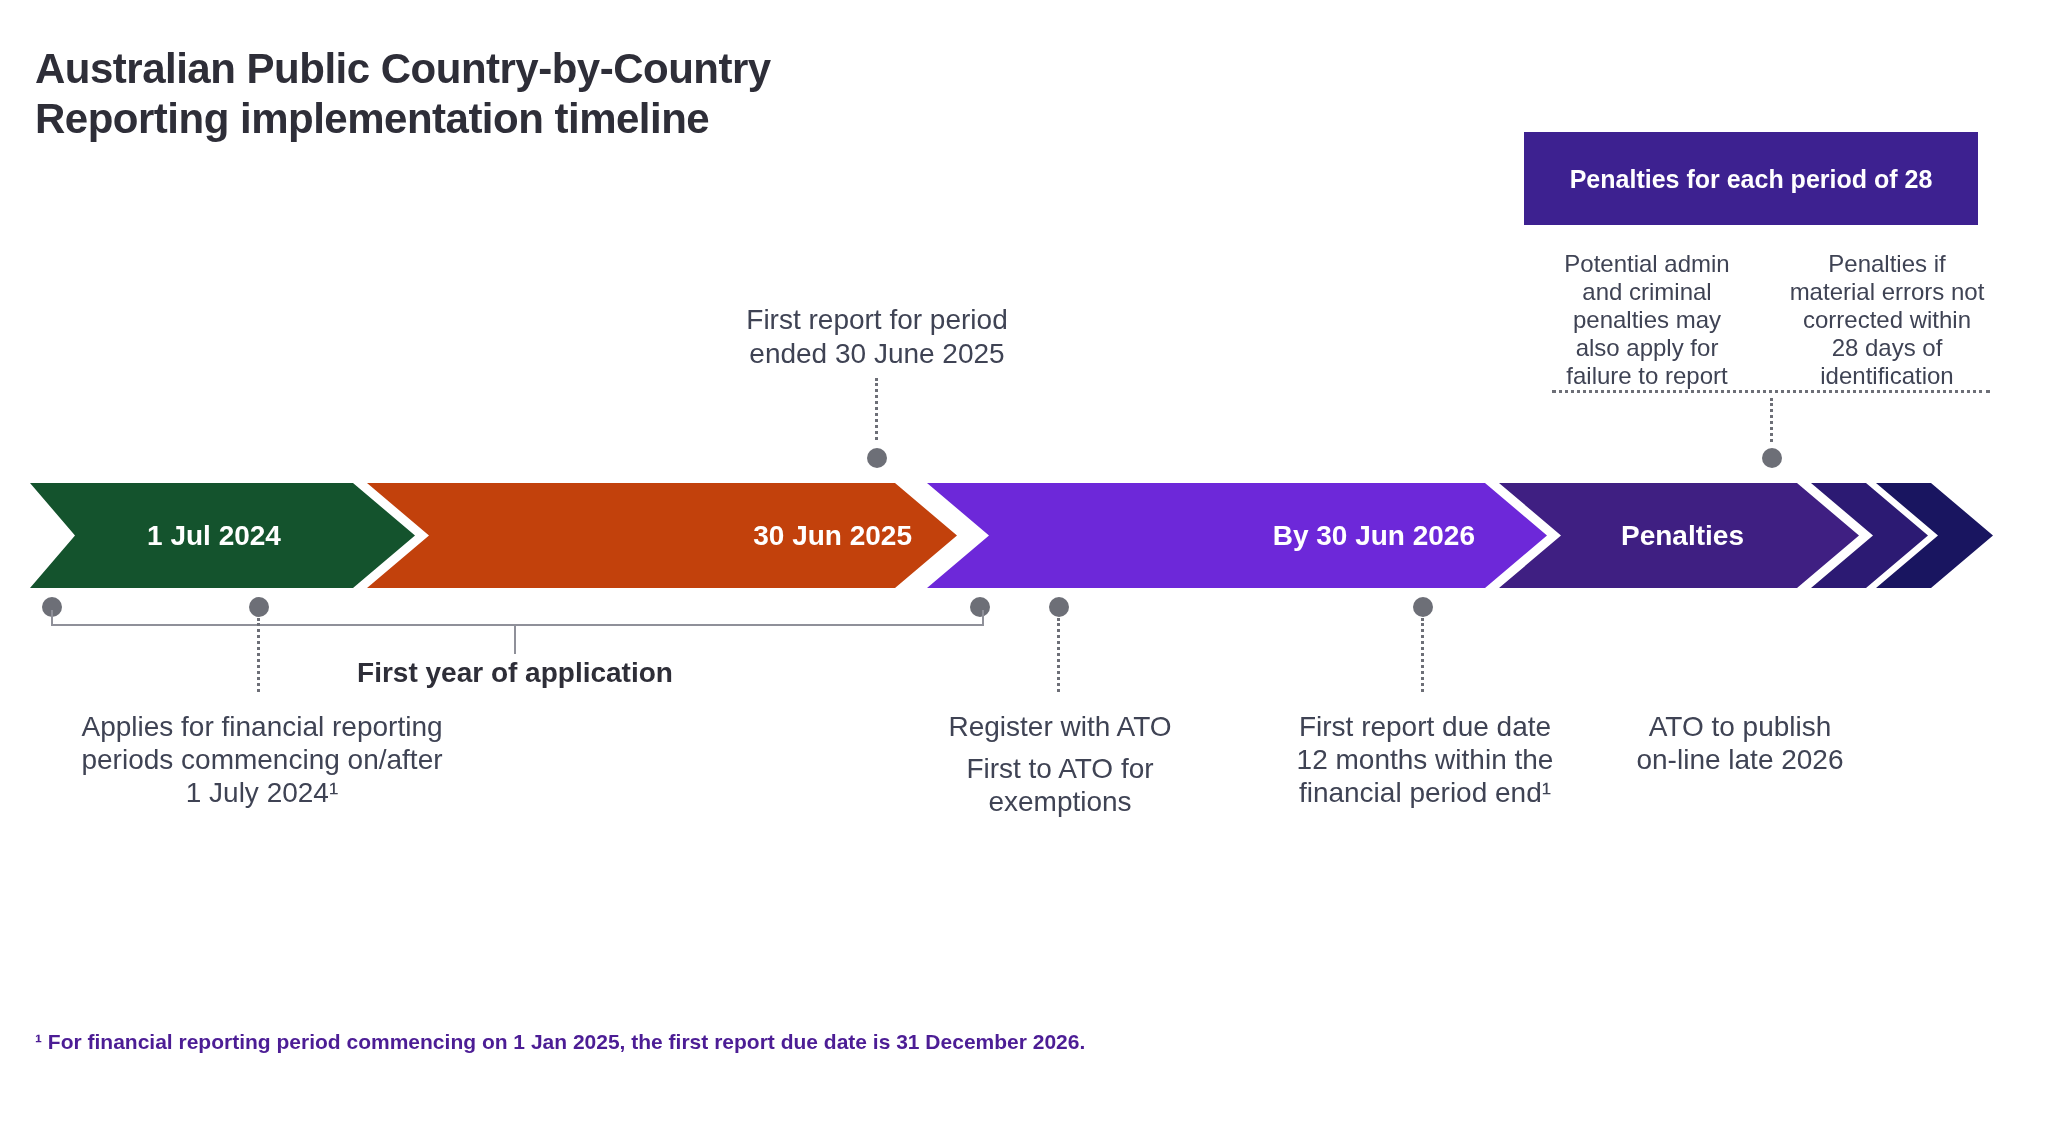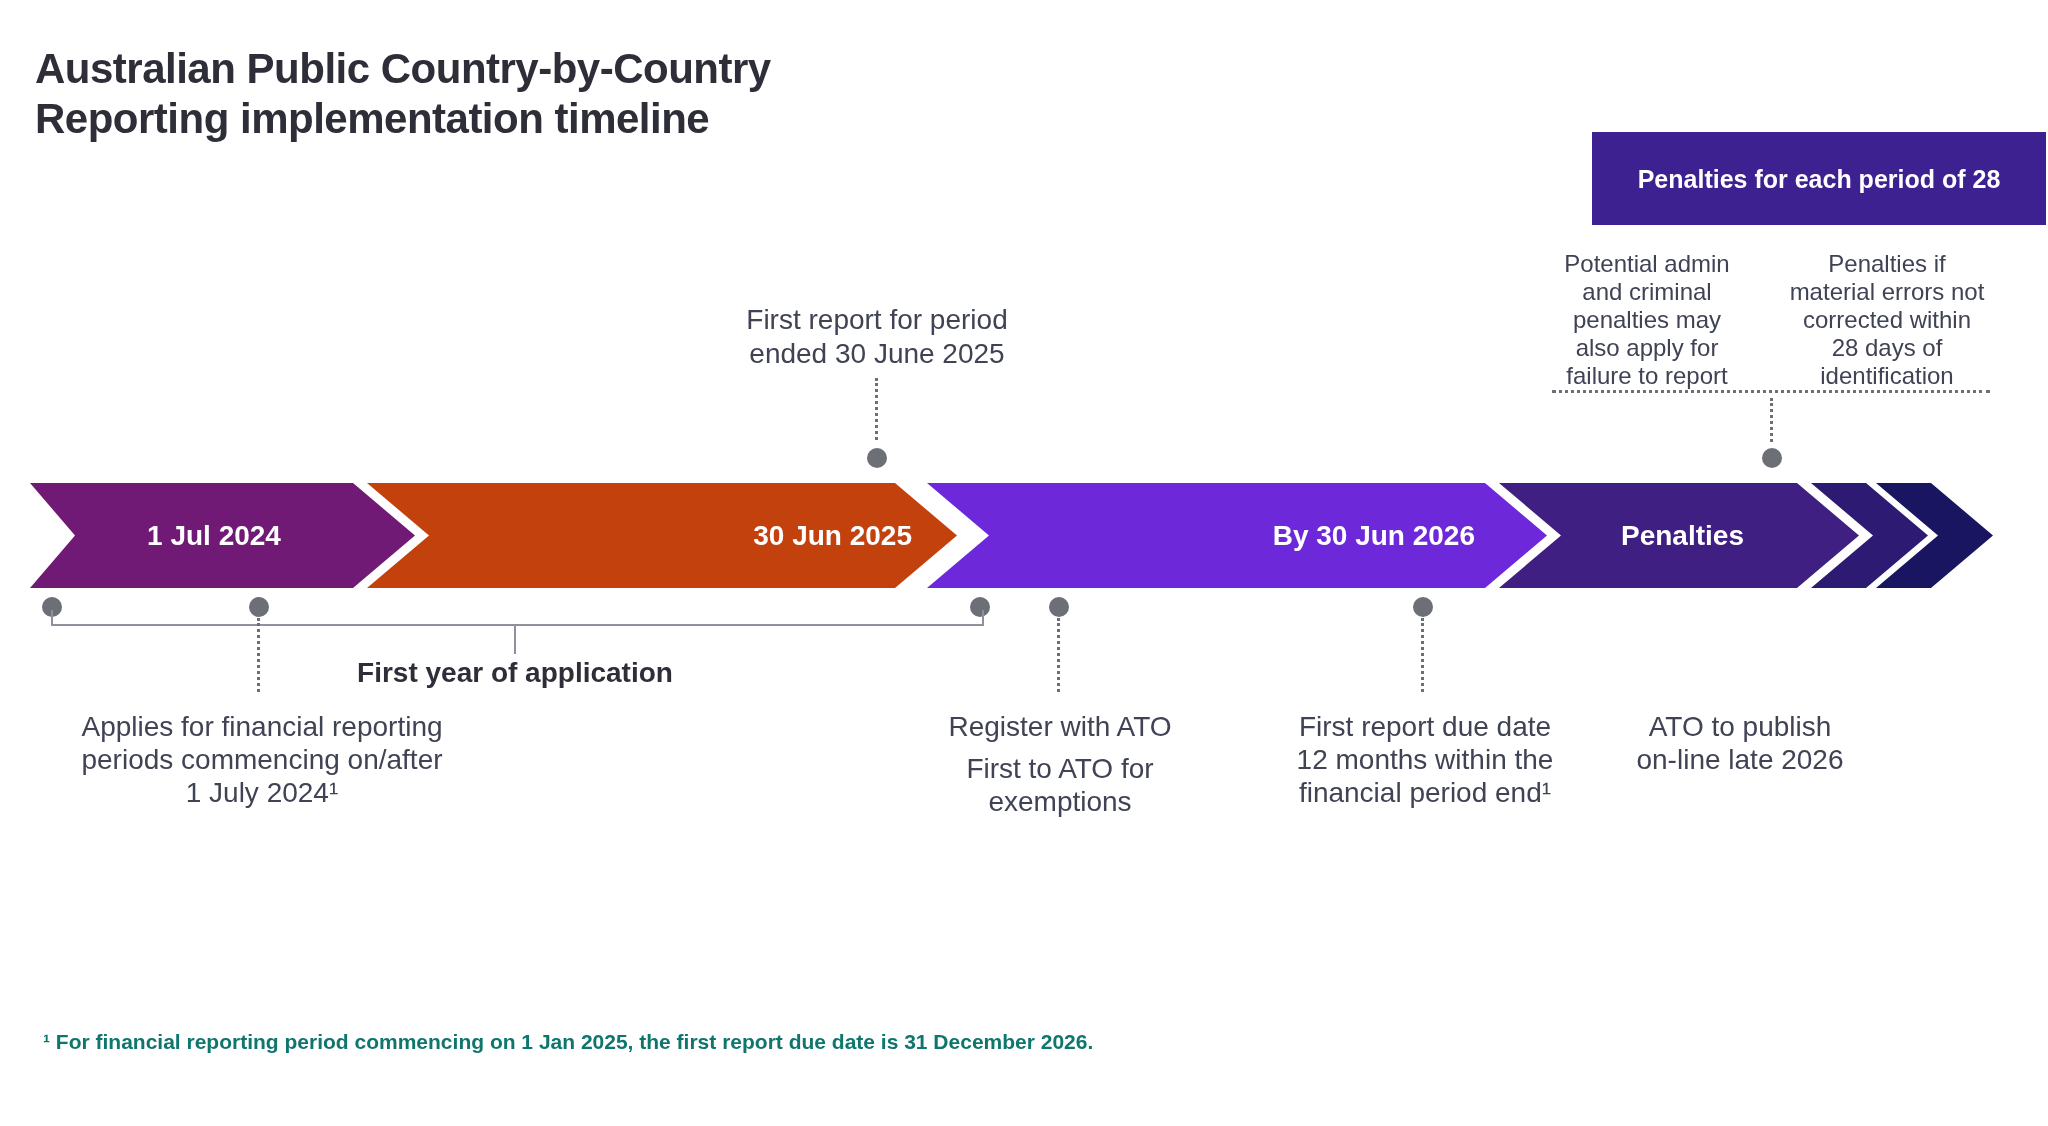--- a/index.html
+++ b/index.html
@@ -7,21 +7,21 @@
     position:relative;width:2048px;height:1126px;background:#ffffff;overflow:hidden;
     font-family:"Liberation Sans", sans-serif;color:#3f4354;padding-left:34px;
   }
   .abs{position:absolute;}
 
   
   .title{left:35px;top:44px;font-size:42px;line-height:50px;font-weight:bold;color:#2e2e38;letter-spacing:-0.5px;}
   .subtitle{left:35px;top:196px;font-size:30px;color:#2e2e38;}
 
   
-  .pbox{left:1592px;top:132px;width:454px;height:93px;background:#3d2190;
+  .pbox{left:1524px;top:132px;width:454px;height:93px;background:#3d2190;
         display:flex;flex-direction:column;justify-content:center;align-items:center;}
   .pbox div{color:#ffffff;font-size:25px;line-height:30px;font-weight:bold;text-align:center;}
   .pcol{top:250px;font-size:24px;line-height:28px;text-align:center;}
   .pcol-left{left:1517px;width:260px;}
   .pcol-right{left:1762px;width:250px;}
   .dot-hline{left:1552px;top:390px;width:438px;height:0;border-top:3px dotted #6d6f77;}
 
   
   .vdot{width:0;border-left:3px dotted #6d6f77;}
 
@@ -50,21 +50,21 @@
 
   
   .bracket{left:51px;top:610px;width:929px;height:14px;
            border-left:2px solid #8f9099;border-right:2px solid #8f9099;border-bottom:2px solid #8f9099;}
   .bracket-tick{left:514px;top:624px;width:0;height:30px;border-left:2px solid #8f9099;}
 
   
   .note{font-size:28px;line-height:33px;text-align:center;}
   .note-bold{font-size:28px;font-weight:bold;color:#2e2e38;text-align:center;}
   .first-report{left:652px;top:303px;width:450px;line-height:34px;}
-  .footnote{left:43px;top:1030px;font-size:21px;font-weight:bold;color:#0f766e;}
+  .footnote{left:35px;top:1030px;font-size:21px;font-weight:bold;color:#4c1d95;}
 </style>
 </head>
 <body>
 
 <div class="canvas">
 
   <div class="abs title">
     <div>Australian Public Country-by-Country</div>
     <div>Reporting implementation timeline</div>
   </div>
@@ -90,21 +90,21 @@
   <div class="abs vdot" style="left:1770px;top:398px;height:44px;"></div>
   <div class="abs dot" style="left:1762px;top:448px;"></div>
 
   <div class="abs note first-report">
     <div>First report for period</div>
     <div>ended 30 June 2025</div>
   </div>
   <div class="abs vdot" style="left:875px;top:378px;height:62px;"></div>
   <div class="abs dot" style="left:867px;top:448px;"></div>
 
-  <div class="abs seg seg1" style="background-color: #701a75;">
+  <div class="abs seg seg1" style="background-color: #14532d;">
     <span class="lbl">1 Jul 2024</span>
   </div>
   <div class="abs seg seg2" style="background-color: #c2410c;">
     <span class="lbl">30 Jun 2025</span>
   </div>
   <div class="abs seg seg3" style="background-color: #6d28d9;">
     <span class="lbl">By 30 Jun 2026</span>
   </div>
   <div class="abs seg seg4" style="background-color: rgb(63, 31, 130);">
     <span class="lbl">Penalties</span>

